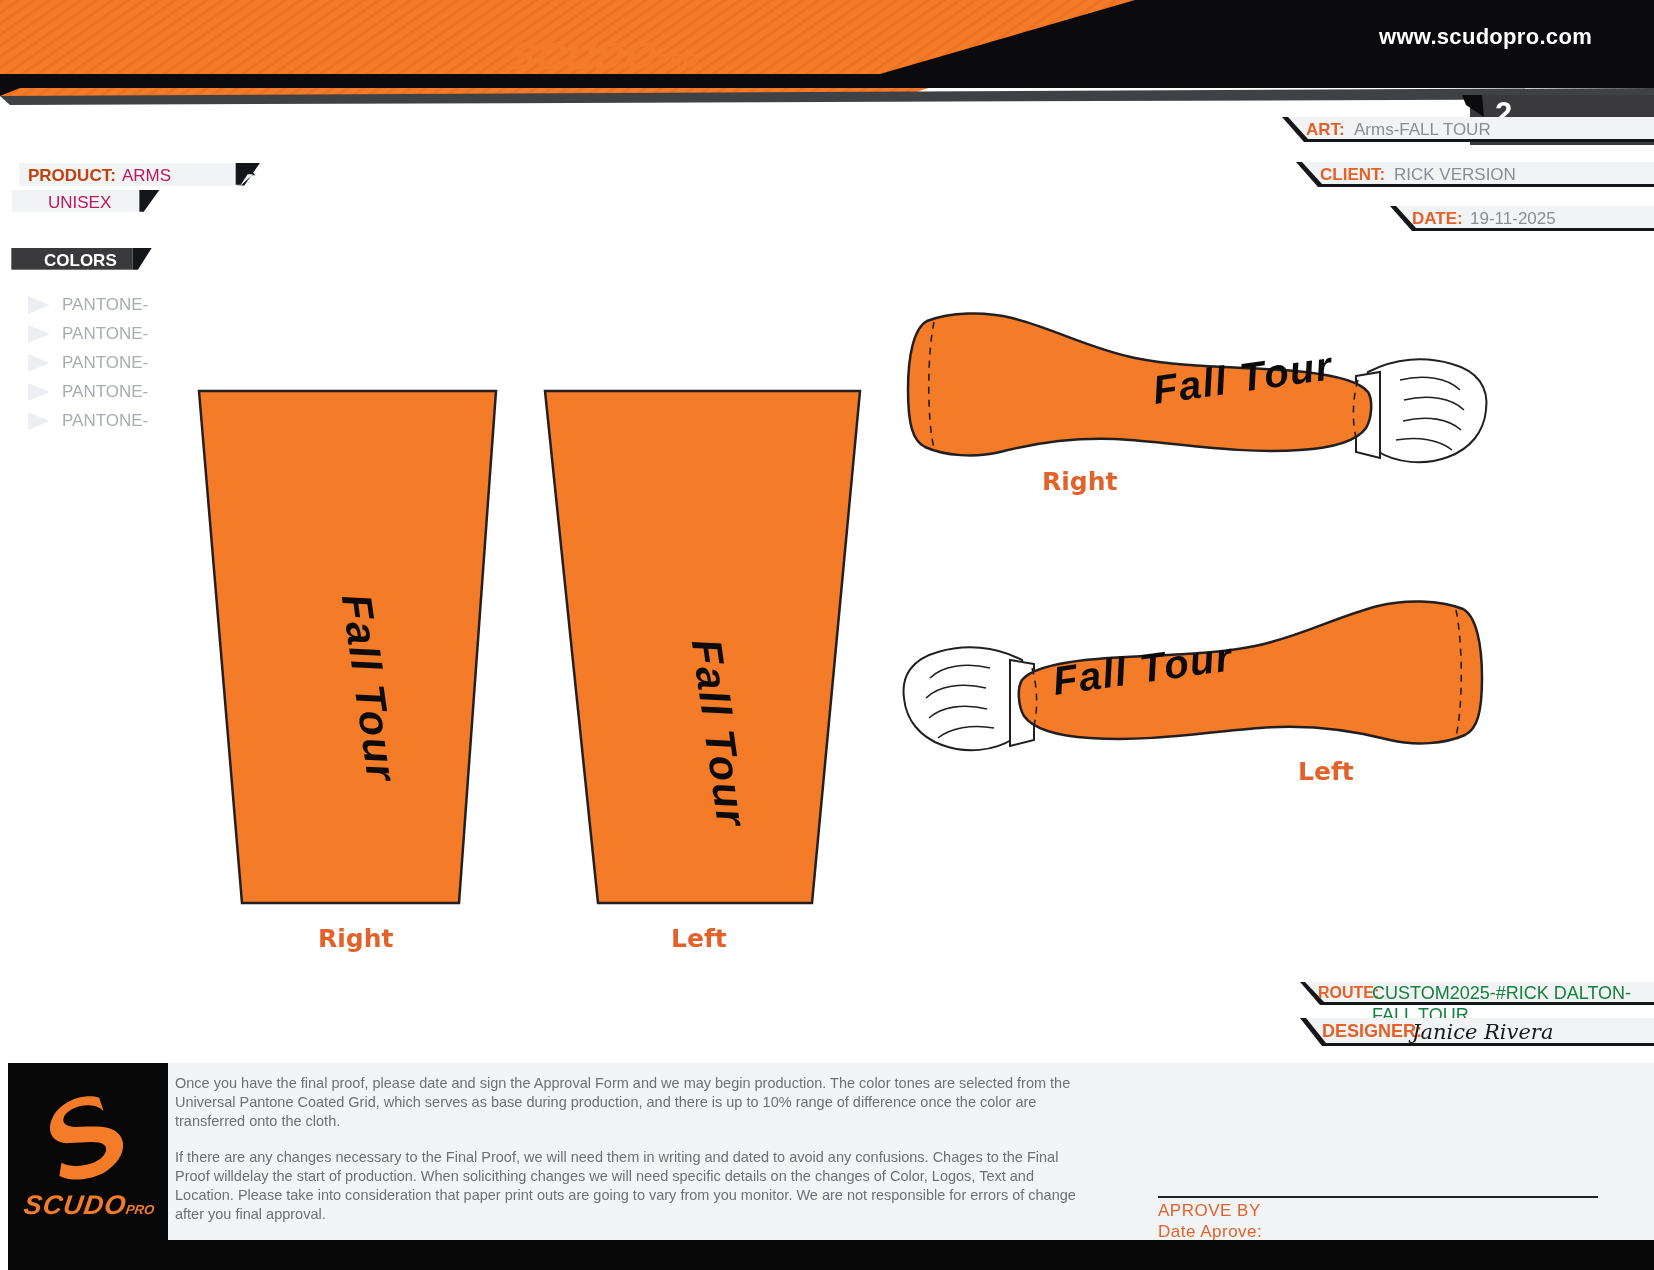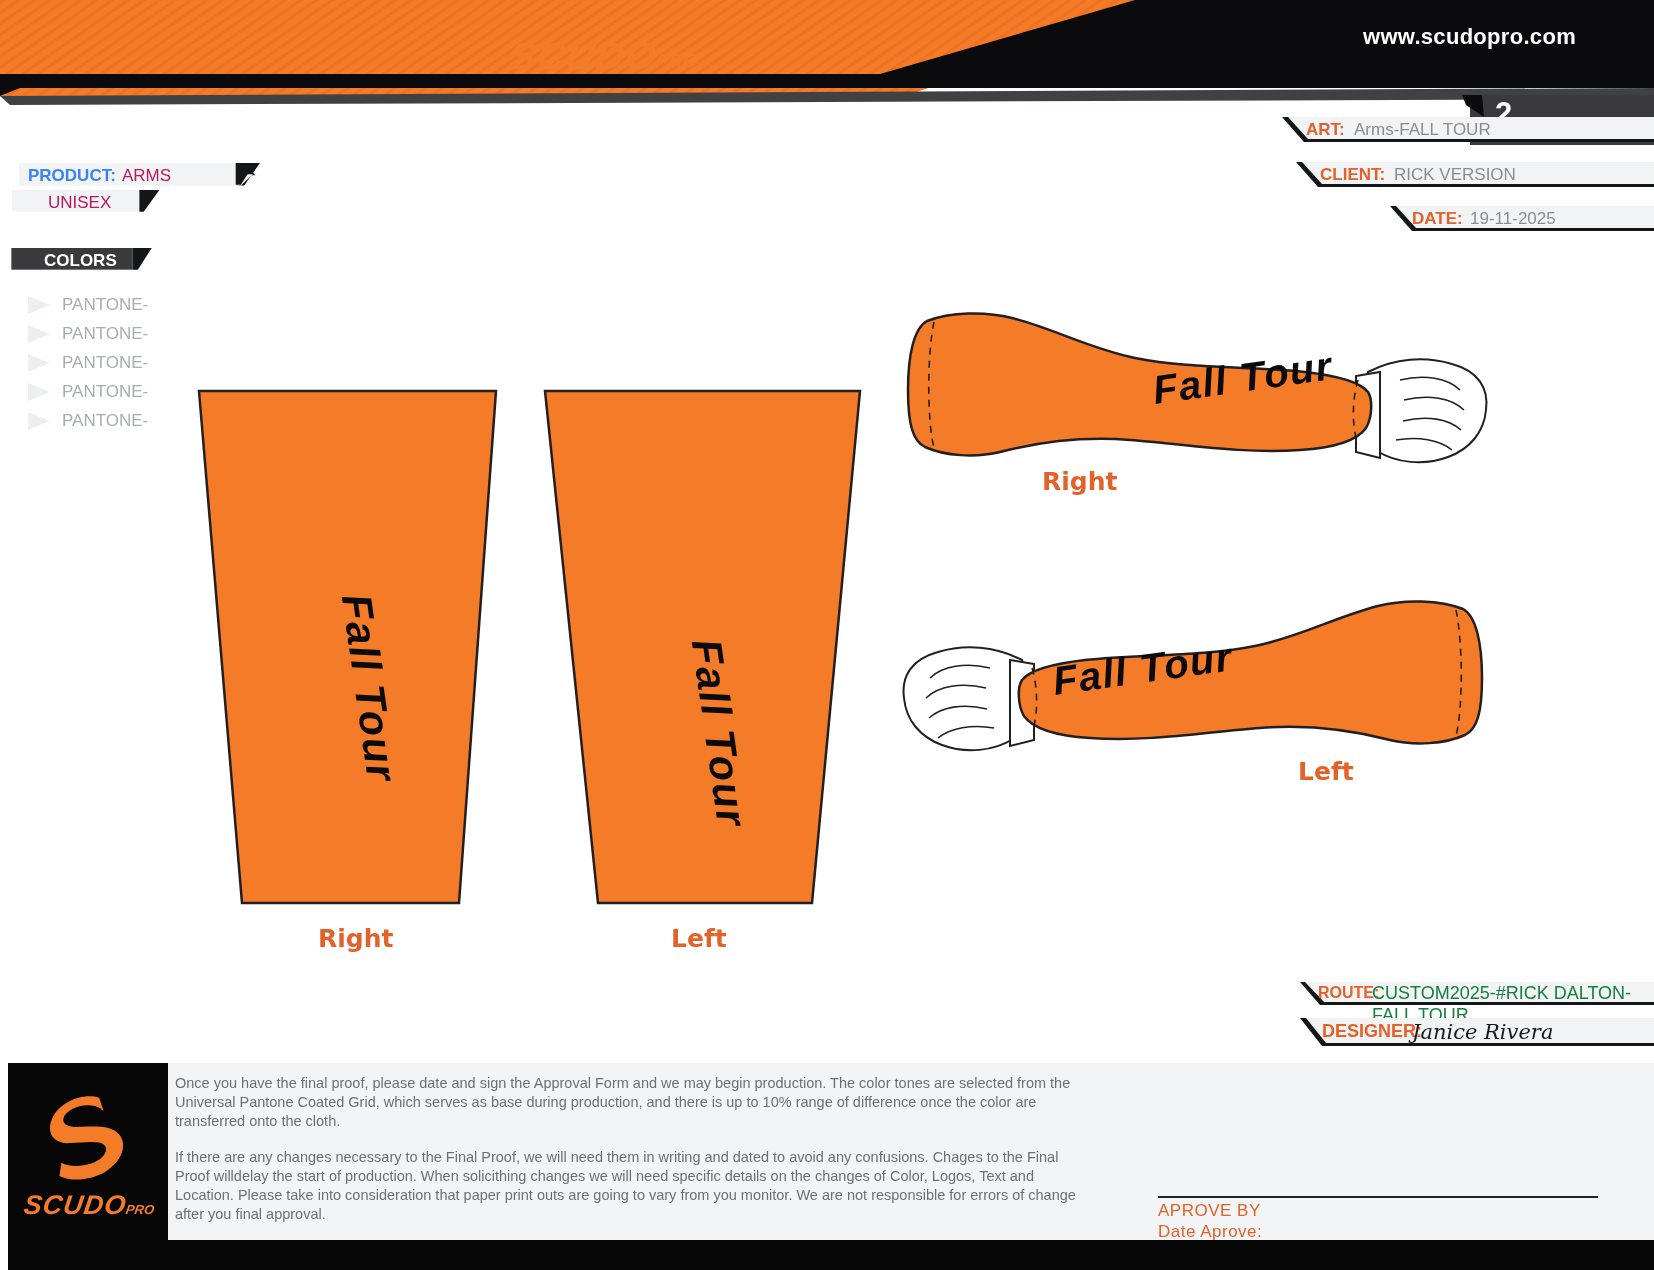--- a/index.html
+++ b/index.html
@@ -16,21 +16,21 @@
   .hdr-svg { position:absolute; left:0; top:0; }
   .hdr-logo {
     position:absolute; left:510px; top:35px;
     font-size:38px; font-weight:bold; font-style:italic;
     color:#F47B28; letter-spacing:2px;
     font-family:"Liberation Sans", sans-serif;
     transform:skewX(-8deg);
   }
   .hdr-logo .pro { font-size:19px; letter-spacing:0px; vertical-align:2px; }
   .hdr-url {
-    position:absolute; right:78px; top:24px;
+    position:absolute; right:62px; top:24px;
     color:#ffffff; font-size:22px; font-weight:bold;
     letter-spacing:0.3px;
   }
 
   
   .tag-row { position:absolute; height:26px; }
   .tag-bg { position:absolute; left:0; top:0; height:26px; }
 
   .product-tag { left:0px; top:163px; width:285px; }
   .unisex-tag  { left:0px; top:190px; width:165px; }
@@ -149,21 +149,21 @@
 <div class="tag-row product-tag">
   <svg class="tag-bg" width="285" height="30" viewBox="0 0 285 30">
     <polygon points="0,0 258,0 273,14 0,14" fill="#15161a"></polygon>
     <polygon points="0,0 252,0 266,13 0,13" fill="#f2f3f5"></polygon>
     <rect x="0" y="0" width="252" height="26" fill="#f2f3f5"></rect>
     <polygon points="252,0 278,0 260,26 252,26" fill="#15161a"></polygon>
     <polygon points="0,26 256,26 270,13 0,13" fill="#f2f3f5"></polygon>
     <rect x="0" y="0" width="250" height="25" fill="#f2f3f5"></rect>
     <polygon points="250,0 272,0 256,25 250,25" fill="#15161a"></polygon>
   </svg>
-  <span class="tag-label" style="left:28px; color:#3b82f6;">PRODUCT:</span>
+  <span class="tag-label" style="left:28px; color:#c2410c;">PRODUCT:</span>
   <span class="tag-value" style="left:122px;">ARMS</span>
 </div>
 
 <div class="tag-row unisex-tag">
   <svg class="tag-bg" width="180" height="30" viewBox="0 0 180 30">
     <rect x="0" y="0" width="147" height="25" fill="#f2f3f5"></rect>
     <polygon points="147,0 170,0 152,25 147,25" fill="#15161a"></polygon>
     <polygon points="0,25 152,25 166,13 0,13" fill="#f2f3f5" opacity="0"></polygon>
   </svg>
   <span class="tag-value" style="left:48px;">UNISEX</span>

